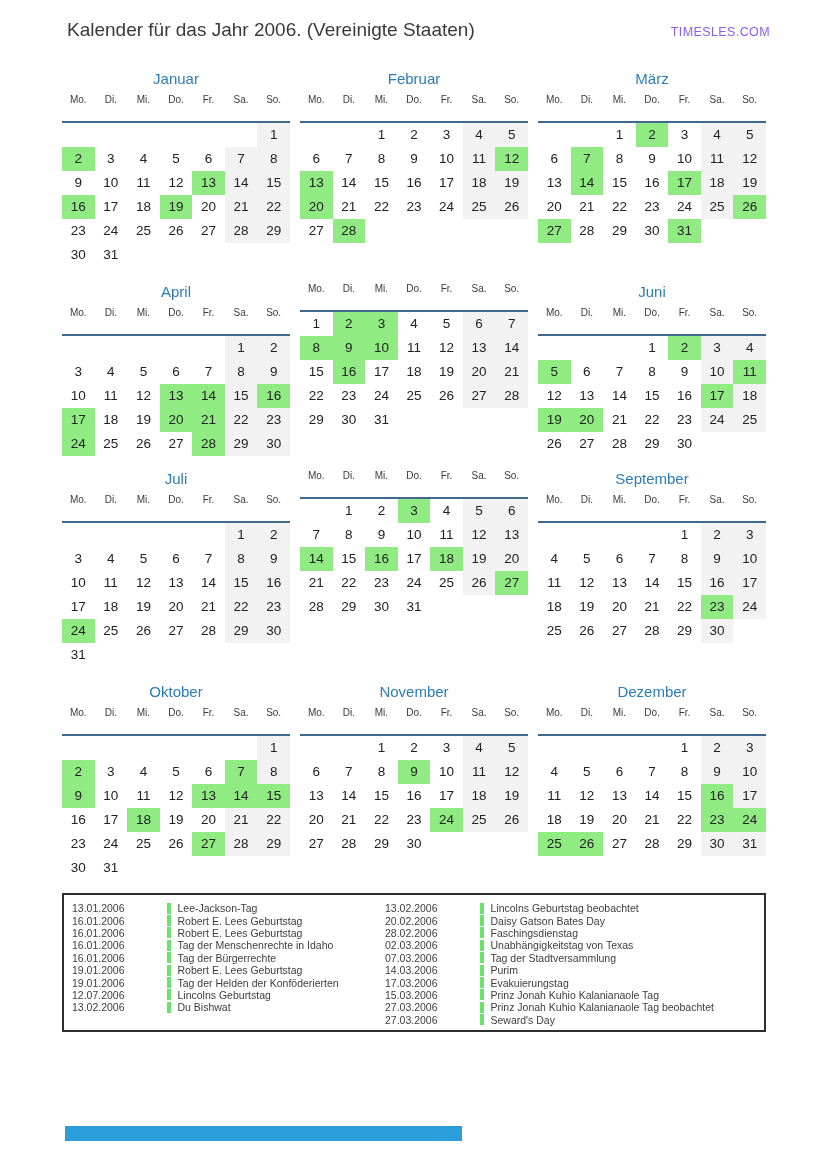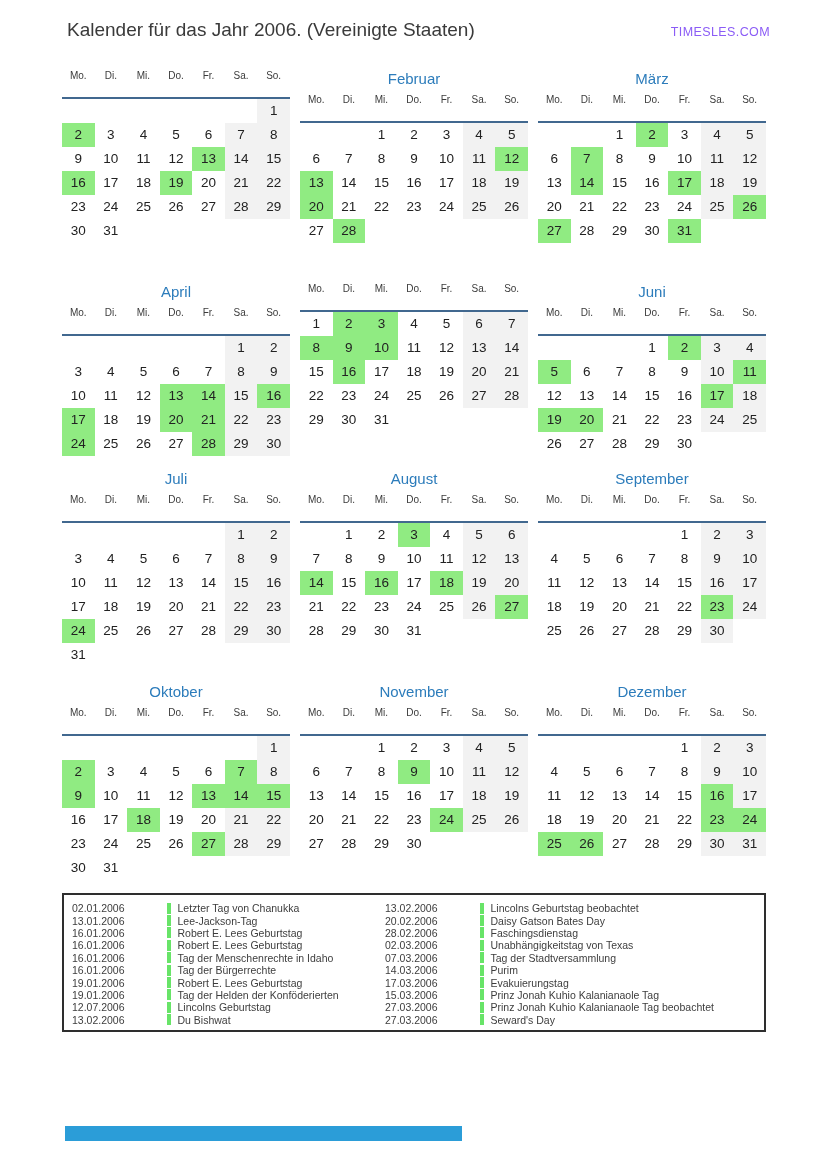--- a/index.html
+++ b/index.html
@@ -57,20 +57,21 @@
   }
 </style>
 </head>
 <body>
 
 <div class="page-title">Kalender für das Jahr 2006. (Vereinigte Staaten)</div>
 <a class="site-link">TIMESLES.COM</a>
 
 <div class="months-grid">
     <div class="month">
+      <div class="month-title">Januar</div>
       <div class="wk-header">
         <span class="wk-label">Mo.</span>
         <span class="wk-label">Di.</span>
         <span class="wk-label">Mi.</span>
         <span class="wk-label">Do.</span>
         <span class="wk-label">Fr.</span>
         <span class="wk-label">Sa.</span>
         <span class="wk-label">So.</span>
       </div>
       <div class="week-row">
@@ -472,21 +473,20 @@
         <span class="day">31</span>
         <span class="day empty"></span>
         <span class="day empty"></span>
         <span class="day empty"></span>
         <span class="day empty"></span>
         <span class="day empty"></span>
         <span class="day empty"></span>
       </div>
     </div>
     <div class="month">
-      <div class="month-title">August</div>
       <div class="wk-header">
         <span class="wk-label">Mo.</span>
         <span class="wk-label">Di.</span>
         <span class="wk-label">Mi.</span>
         <span class="wk-label">Do.</span>
         <span class="wk-label">Fr.</span>
         <span class="wk-label">Sa.</span>
         <span class="wk-label">So.</span>
       </div>
       <div class="week-row">
@@ -770,25 +770,20 @@
         <span class="day">29</span>
         <span class="day we">30</span>
         <span class="day we">31</span>
       </div>
     </div>
   </div>
 
 <div class="legend">
   <div class="lg-col-left">
       <div class="lg-row">
-        <span class="lg-date">02.01.2006</span>
-        <span class="lg-tick"></span>
-        <span class="lg-name">Letzter Tag von Chanukka</span>
-      </div>
-      <div class="lg-row">
         <span class="lg-date">13.01.2006</span>
         <span class="lg-tick"></span>
         <span class="lg-name">Lee-Jackson-Tag</span>
       </div>
       <div class="lg-row">
         <span class="lg-date">16.01.2006</span>
         <span class="lg-tick"></span>
         <span class="lg-name">Robert E. Lees Geburtstag</span>
       </div>
       <div class="lg-row">

